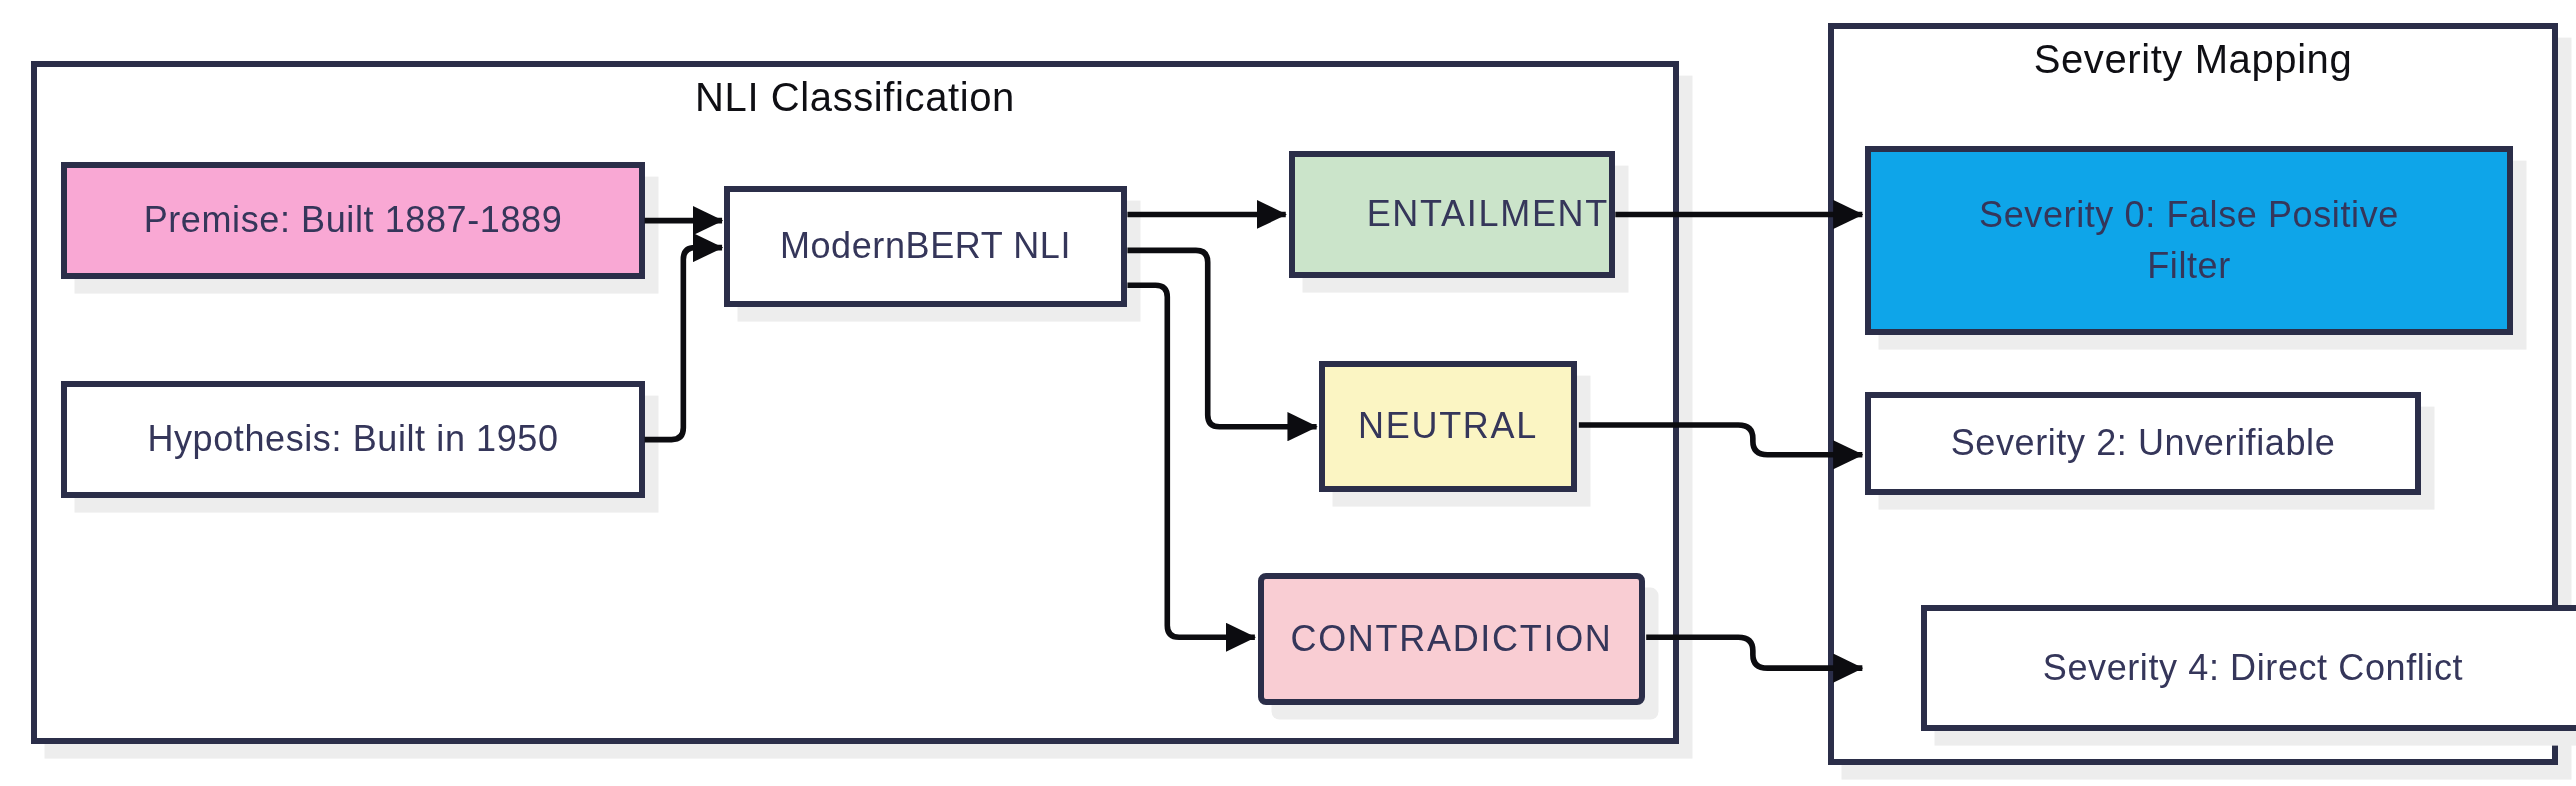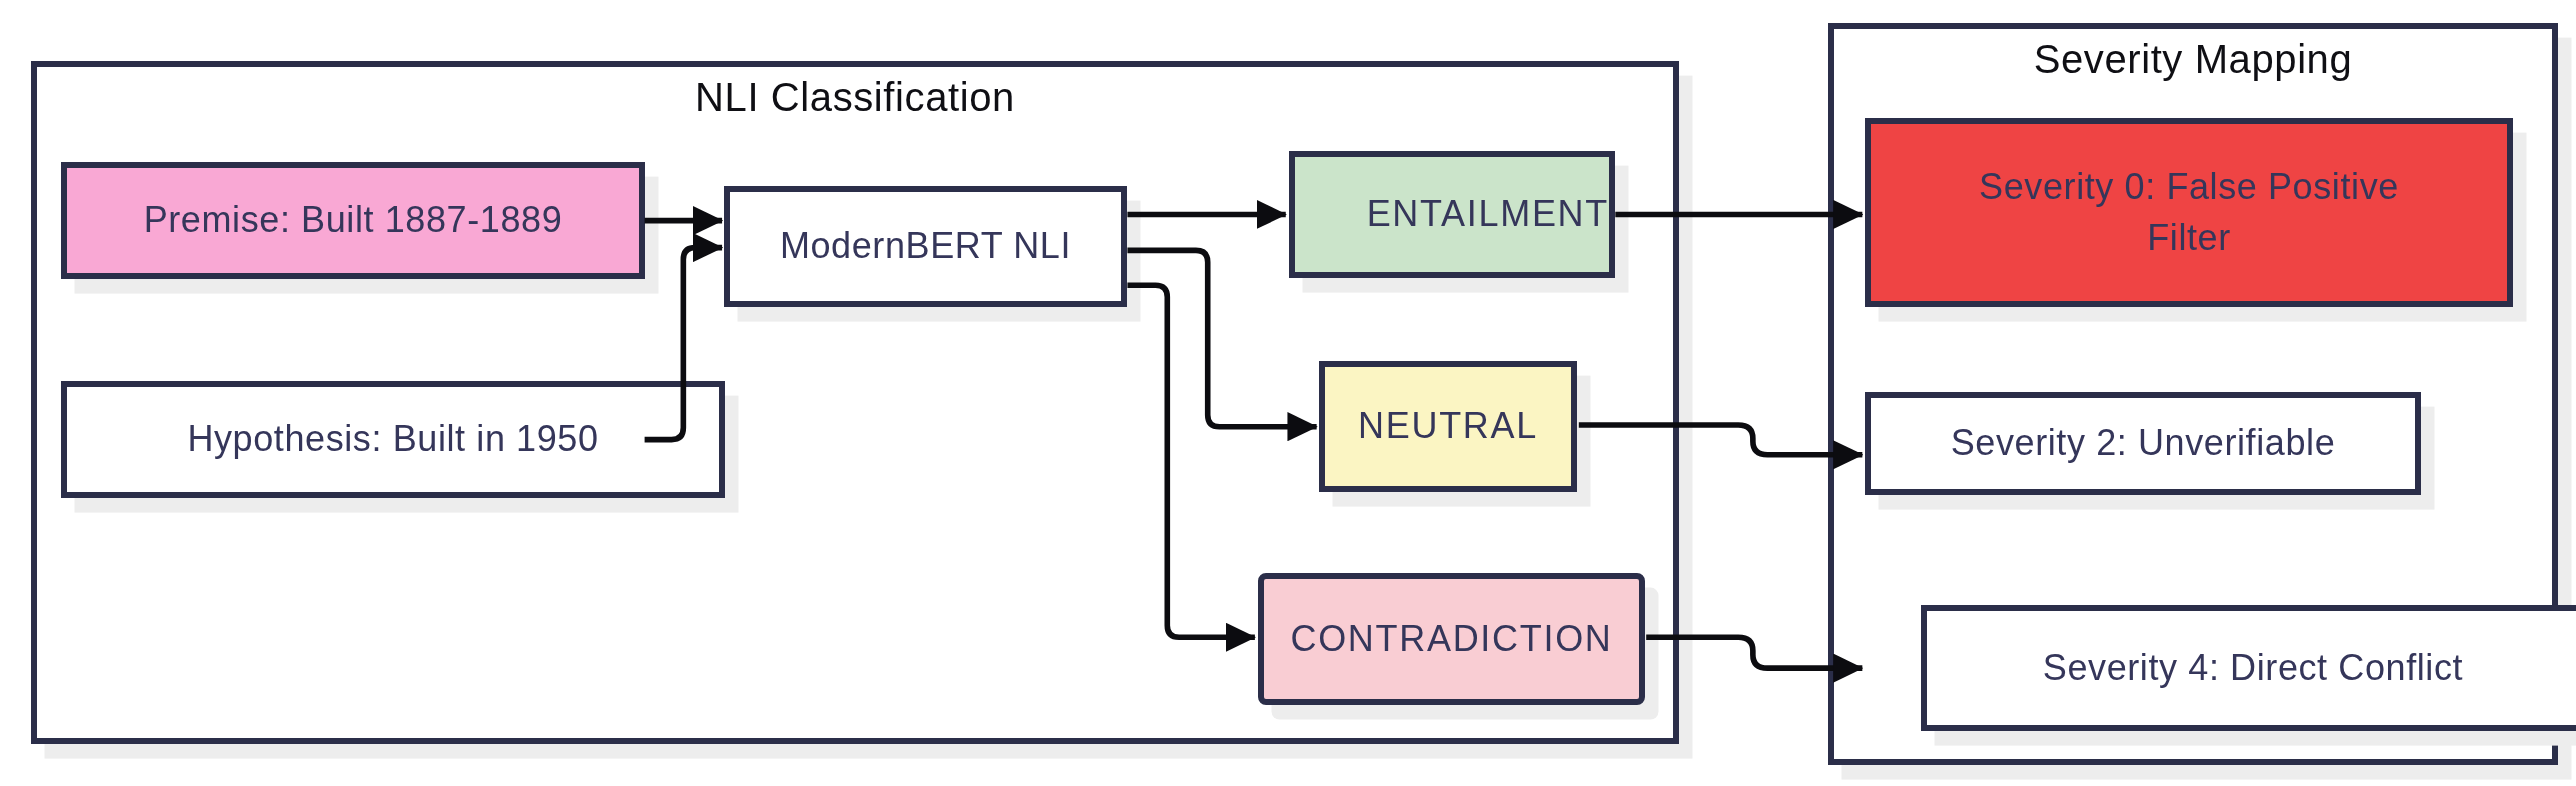--- a/index.html
+++ b/index.html
@@ -51,21 +51,21 @@
     font-size: 36px;
     font-weight: 500;
     line-height: 1.4;
     letter-spacing: 0.6px;
   }
   .node.caps { letter-spacing: 1.7px; }
   .node .label { display: inline-block; }
   .node .label.wrap { max-width: 494px; }
 
   .node-premise       { left: 61px;  top: 162px;  width: 584px; height: 117px; }
-  .node-hypothesis    { left: 61px;  top: 381px;  width: 664px; height: 117px; }
+  .node-hypothesis    { left: 61px;  top: 381px;  width: 584px; height: 117px; }
   .node-modernbert    { left: 724px; top: 186px;  width: 403px;  height: 121px; }
   .node-entailment    { left: 1289px; top: 151px;  width: 326px;  height: 127px; justify-content: flex-end; }
   .node-neutral       { left: 1319px; top: 361px;  width: 258px;  height: 131px; }
   .node-contradiction { left: 1258px; top: 573px; width: 387px;  height: 132px; }
   .node-severity0     { left: 1865px; top: 118px;  width: 648px; height: 189px; }
   .node-severity2     { left: 1865px; top: 392px;  width: 556px;  height: 103px; }
   .node-severity4     { left: 1921px; top: 605px; width: 664px;  height: 126px; }
 
   svg.edges {
     position: absolute;
@@ -110,21 +110,21 @@
   </div>
 
   <div class="node node-neutral caps" style="background-color: rgb(251, 245, 195);">
     <span class="label">NEUTRAL</span>
   </div>
 
   <div class="node node-contradiction caps" style="background-color: rgb(249, 205, 211); border-radius: 8px;">
     <span class="label">CONTRADICTION</span>
   </div>
 
-  <div class="node node-severity0" style="background-color: #ef4444;">
+  <div class="node node-severity0" style="background-color: #0ea5e9; margin-top: 28px;">
     <span class="label wrap">Severity 0: False Positive Filter</span>
   </div>
 
   <div class="node node-severity2" style="background-color: rgb(255, 255, 255);">
     <span class="label">Severity 2: Unverifiable</span>
   </div>
 
   <div class="node node-severity4" style="background-color: rgb(255, 255, 255);">
     <span class="label">Severity 4: Direct Conflict</span>
   </div>

